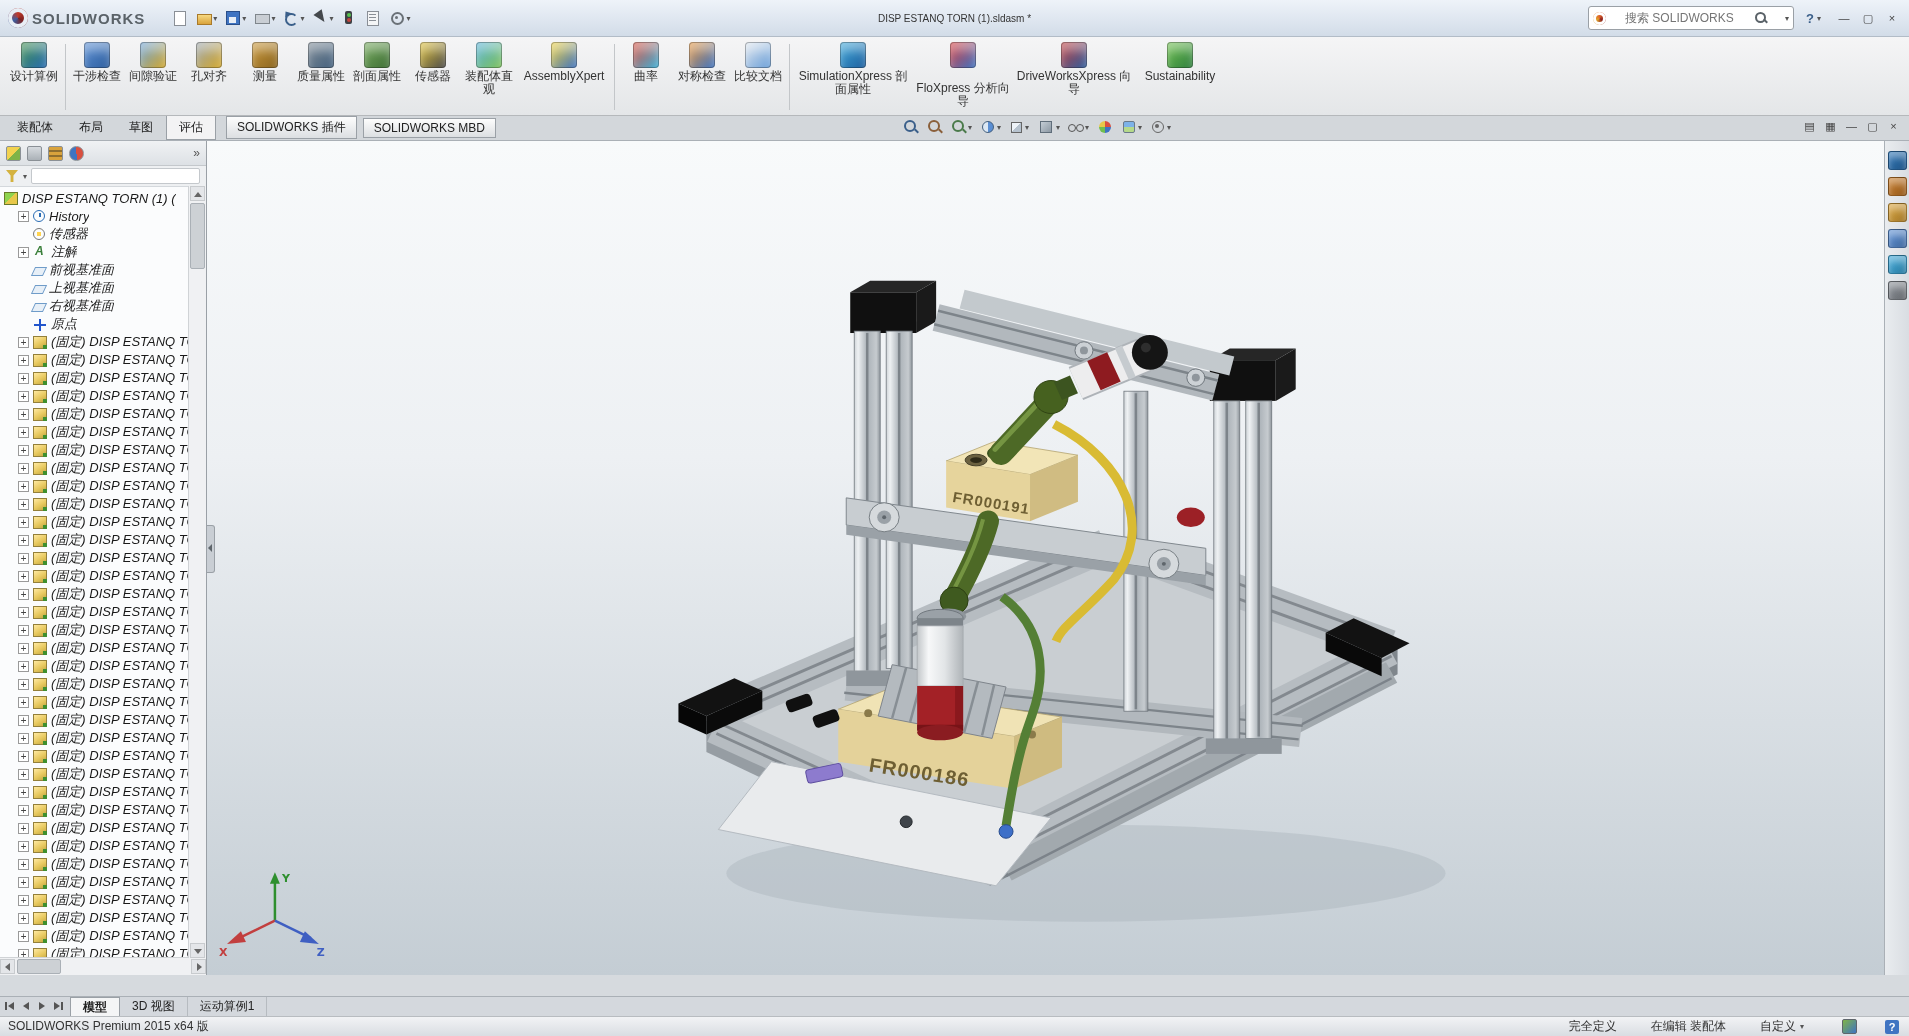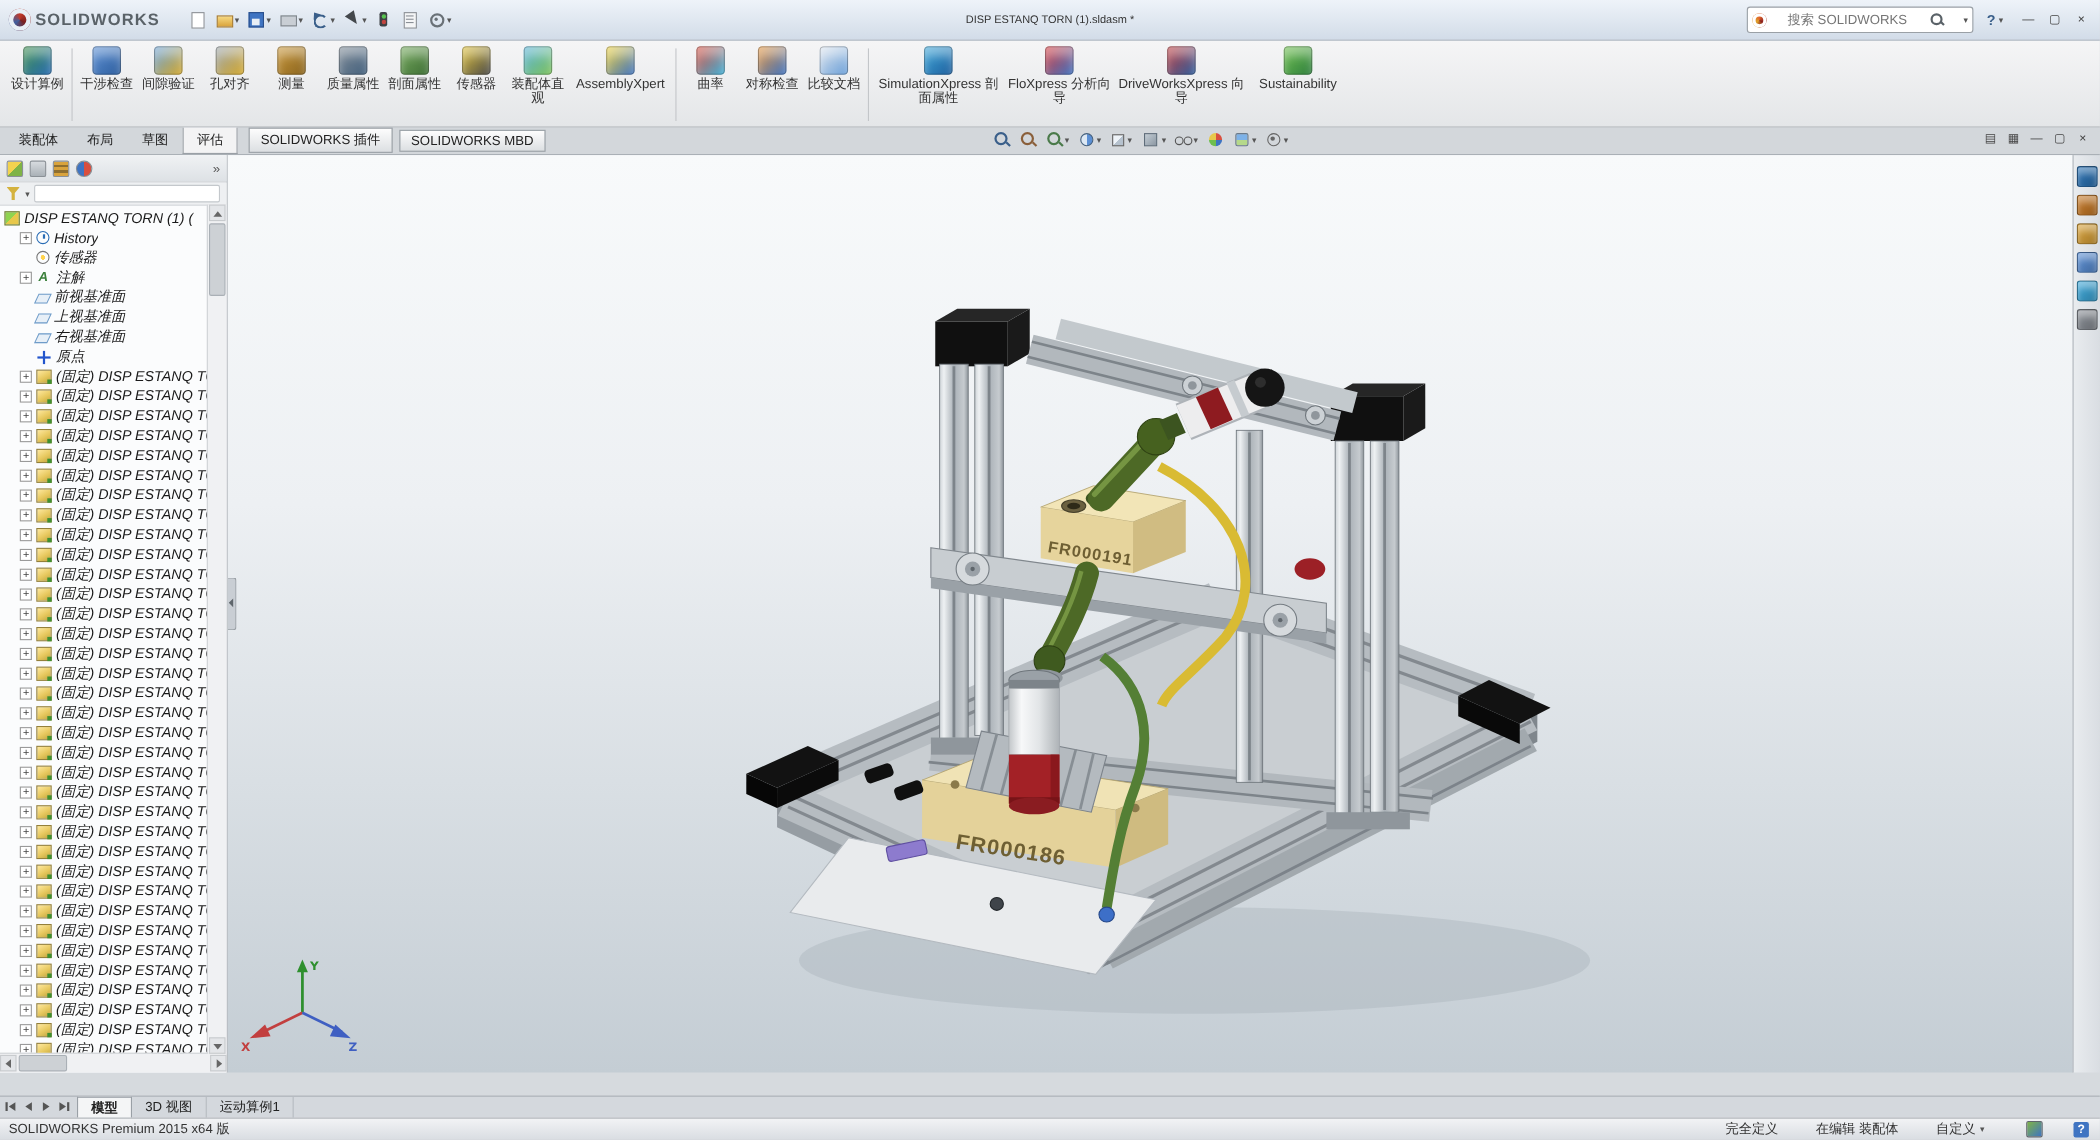--- a/index.html
+++ b/index.html
@@ -280,21 +280,21 @@
         </div>
         <div class="rtool">
           <div class="ricon" style="background: linear-gradient(135deg, rgb(223, 230, 238) 0%, rgb(106, 159, 216) 100%);"></div>
           <div class="rlabel">比较文档</div>
         </div>
         <div class="rsep"></div>
         <div class="rtool" style="width: 118px; min-width: 118px;">
           <div class="ricon" style="background: linear-gradient(135deg, rgb(63, 168, 217) 0%, rgb(31, 95, 158) 100%);"></div>
           <div class="rlabel">SimulationXpress 剖面属性</div>
         </div>
-        <div class="rtool" style="width: 98px; min-width: 98px;">
+        <div class="rtool" style="width: 98px; min-width: 98px; gap: 12px;">
           <div class="ricon" style="background: linear-gradient(135deg, rgb(217, 63, 63) 0%, rgb(63, 116, 194) 100%);"></div>
           <div class="rlabel">FloXpress 分析向导</div>
         </div>
         <div class="rtool" style="width: 120px; min-width: 120px;">
           <div class="ricon" style="background: linear-gradient(135deg, rgb(194, 63, 63) 0%, rgb(47, 95, 158) 100%);"></div>
           <div class="rlabel">DriveWorksXpress 向导</div>
         </div>
         <div class="rtool" style="width: 88px; min-width: 88px;">
           <div class="ricon" style="background: linear-gradient(135deg, rgb(111, 191, 79) 0%, rgb(47, 127, 63) 100%);"></div>
           <div class="rlabel">Sustainability</div>

